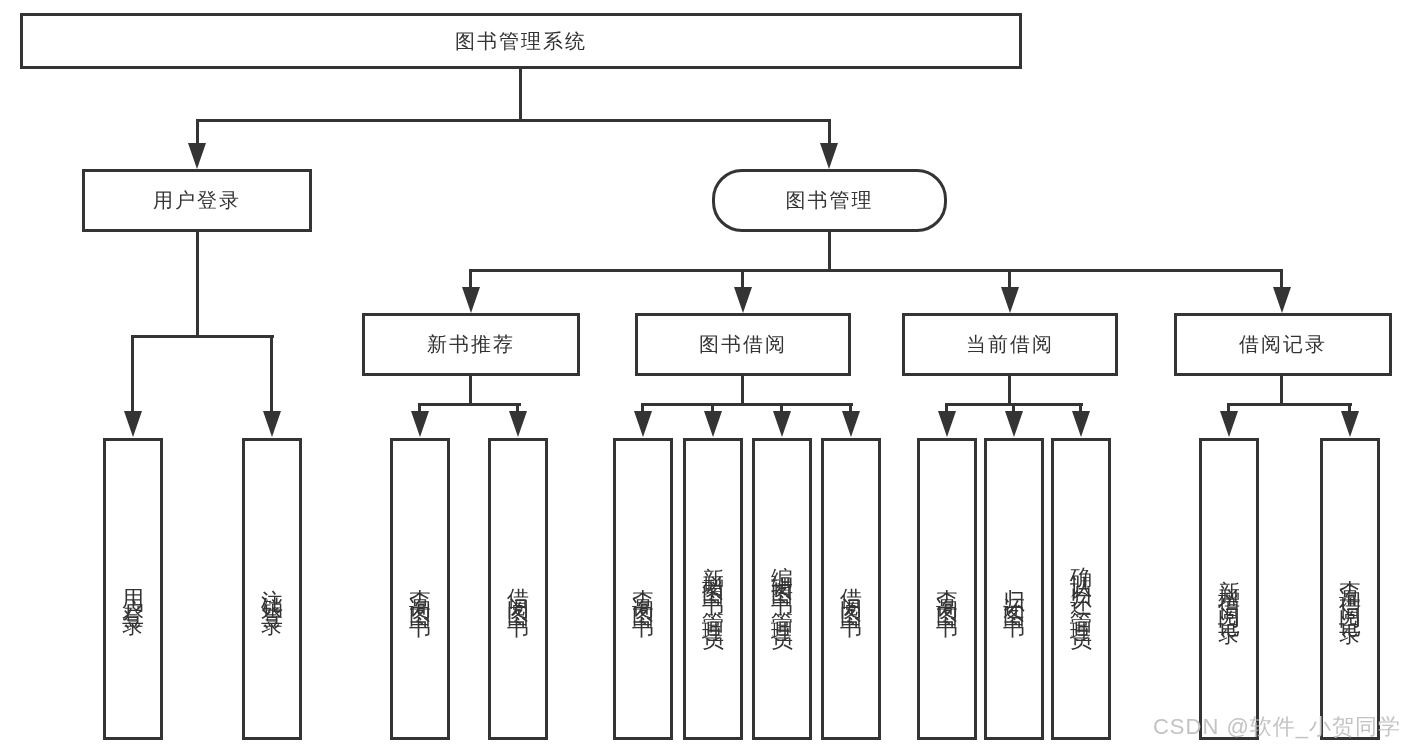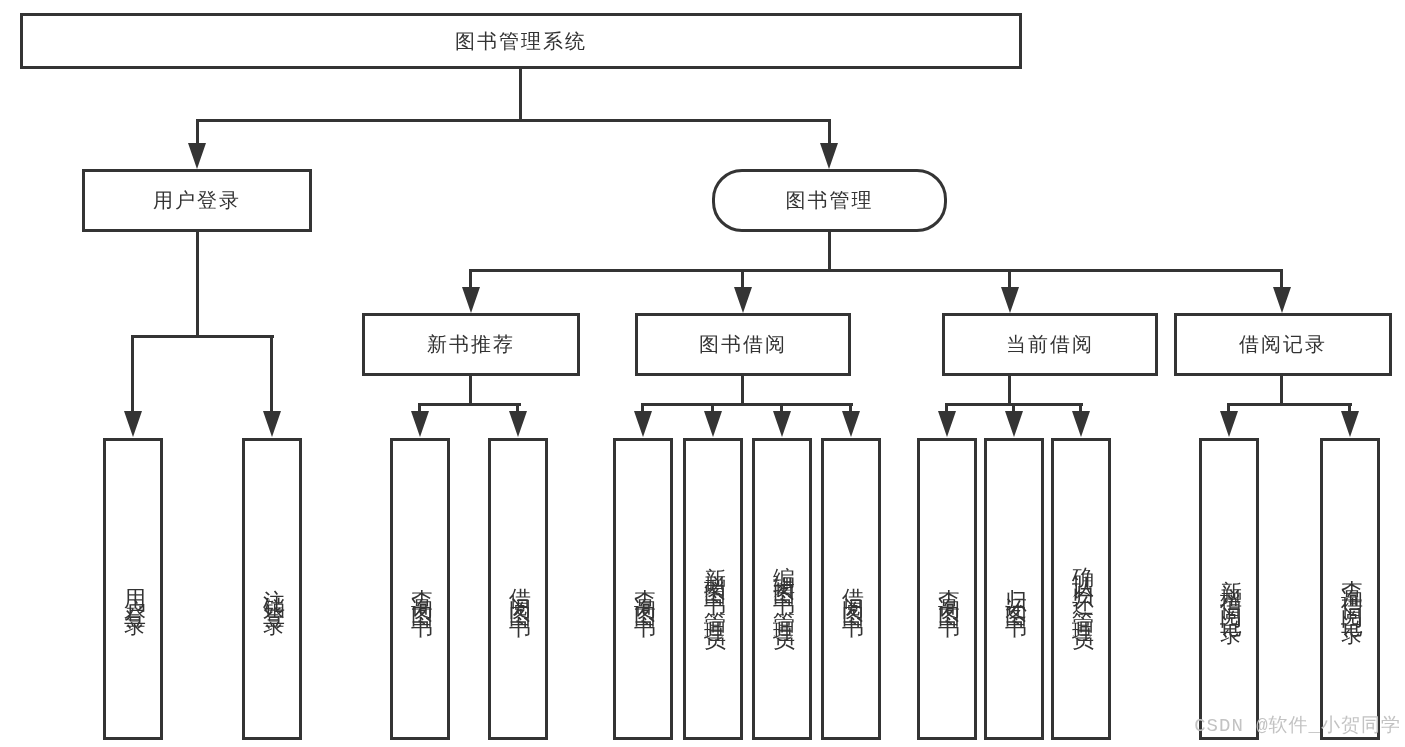--- a/index.html
+++ b/index.html
@@ -1,20 +1,20 @@
 <!DOCTYPE html>
 <html style="--line: #343434; --text: #333333; --bg: #ffffff; --watermark: #c3c3c3;"><head>
 <meta charset="utf-8">
 <style>
   :root { --line:#343434; --text:#333333; --bg:#ffffff; --watermark:#c3c3c3; }
   html,body { margin:0; padding:0; background:#fff; }
   #canvas {
     position:relative; width:1405px; height:747px;
     background:var(--bg);
-    font-family:Liberation Mono, monospace;
+    font-family:Liberation Sans, sans-serif;
     overflow:hidden;
   }
   .box {
     position:absolute; box-sizing:border-box;
     border:3px solid var(--line); background:#ffffff;
     display:flex; align-items:center; justify-content:center;
     color:var(--text); font-size:20px; letter-spacing:2px;
     white-space:nowrap;
   }
   .box .v-text {
@@ -26,21 +26,21 @@
   .hline { height:3px; }
   .vline { width:3px; }
   .arrow {
     position:absolute; width:0; height:0;
     border-left:9px solid transparent;
     border-right:9px solid transparent;
     border-top:26px solid var(--line);
   }
   .watermark {
     position:absolute; right:4px; top:712px;
-    font-size:19px; letter-spacing:1px;
+    font-size:22px; letter-spacing:1px;
     color:var(--watermark);
   }
 </style>
 </head>
 <body>
 
 <div id="canvas">
 
   <div class="box" style="left:20px;top:13px;width:1002px;height:56px;">图书管理系统</div>
 
@@ -67,21 +67,21 @@
   <div class="arrow" style="left:462px;top:287px;"></div>
   <div class="vline" style="left:741px;top:269px;height:21px;"></div>
   <div class="arrow" style="left:734px;top:287px;"></div>
   <div class="vline" style="left:1008px;top:269px;height:21px;"></div>
   <div class="arrow" style="left:1001px;top:287px;"></div>
   <div class="vline" style="left:1280px;top:269px;height:21px;"></div>
   <div class="arrow" style="left:1273px;top:287px;"></div>
 
   <div class="box" style="left:362px;top:313px;width:218px;height:63px;">新书推荐</div>
   <div class="box" style="left:635px;top:313px;width:216px;height:63px;">图书借阅</div>
-  <div class="box" style="left:902px;top:313px;width:216px;height:63px;margin-left:40px;">当前借阅</div>
+  <div class="box" style="left:902px;top:313px;width:216px;height:63px;">当前借阅</div>
   <div class="box" style="left:1174px;top:313px;width:218px;height:63px;">借阅记录</div>
 
   <div class="vline" style="left:469px;top:376px;height:30px;"></div>
   <div class="vline" style="left:741px;top:376px;height:30px;"></div>
   <div class="vline" style="left:1008px;top:376px;height:30px;"></div>
   <div class="vline" style="left:1280px;top:376px;height:30px;"></div>
 
   <div class="hline" style="left:418px;top:403px;width:103px;"></div>
   <div class="hline" style="left:641px;top:403px;width:212px;"></div>
   <div class="hline" style="left:945px;top:403px;width:138px;"></div>

